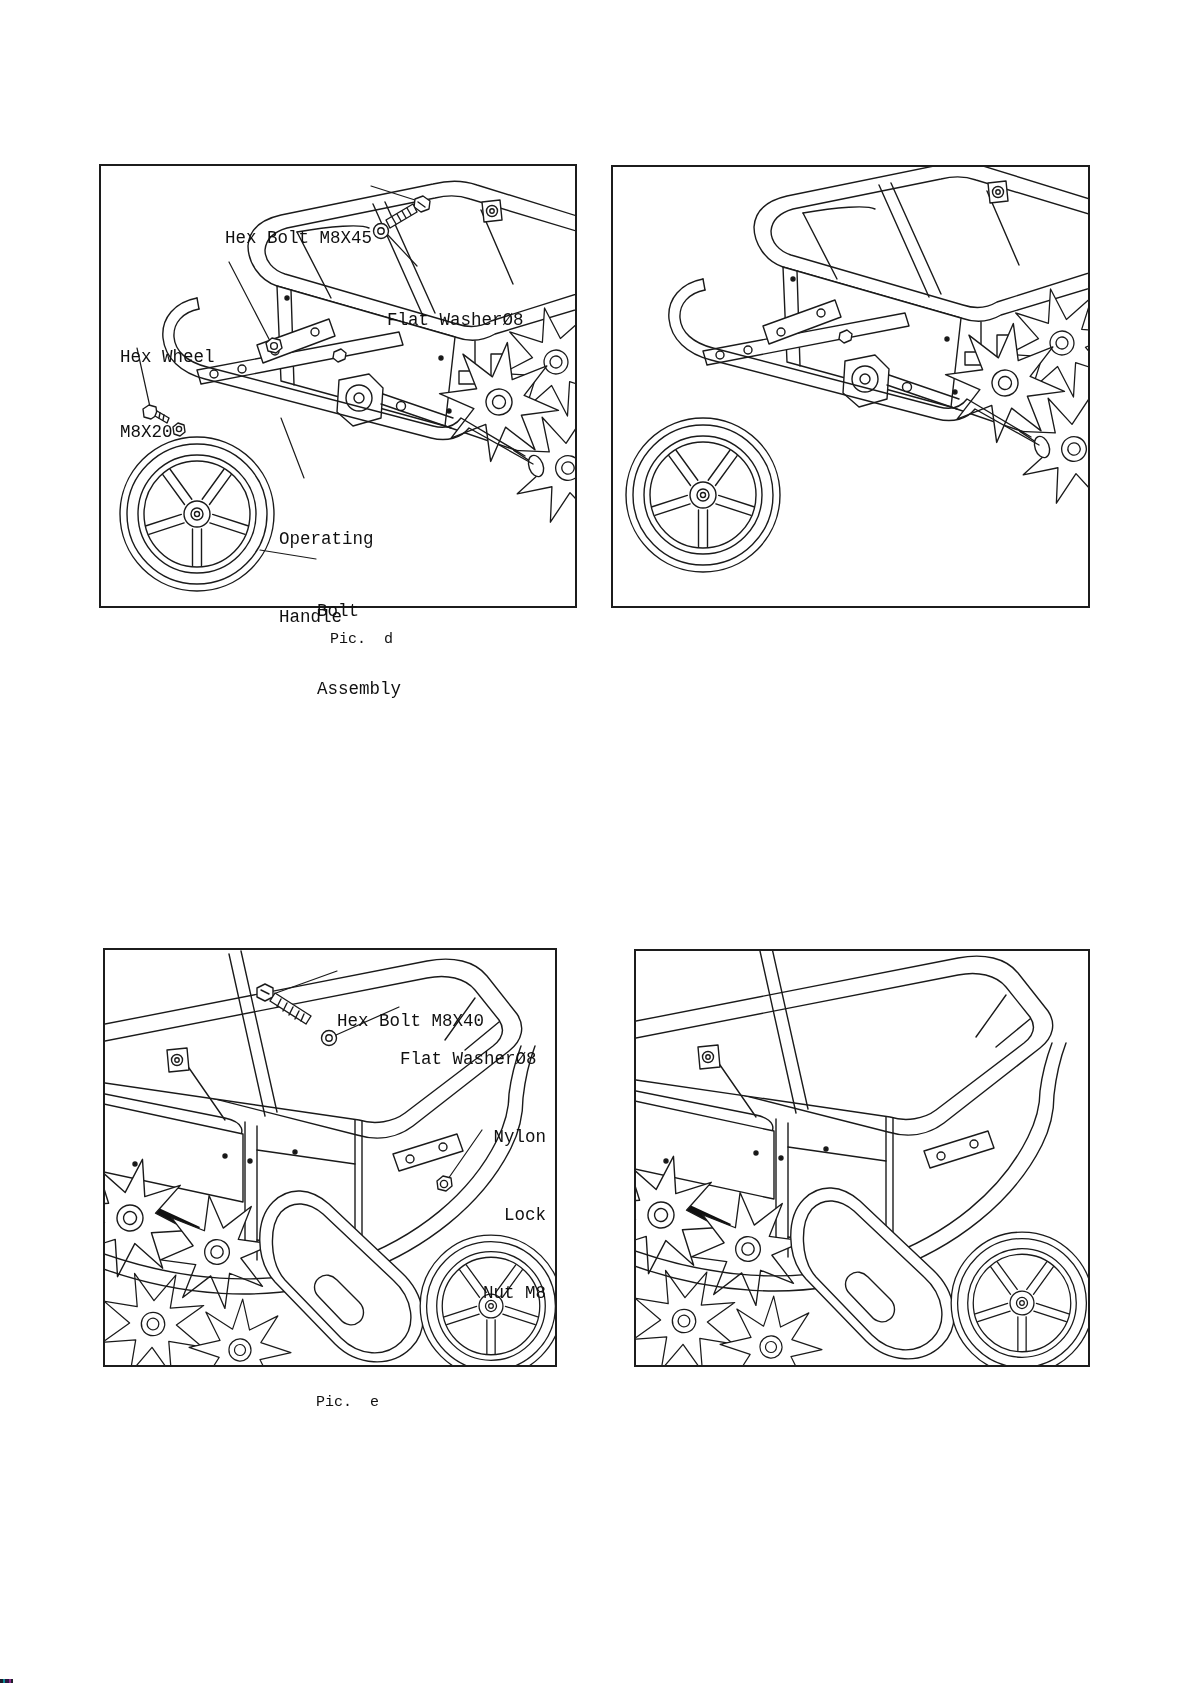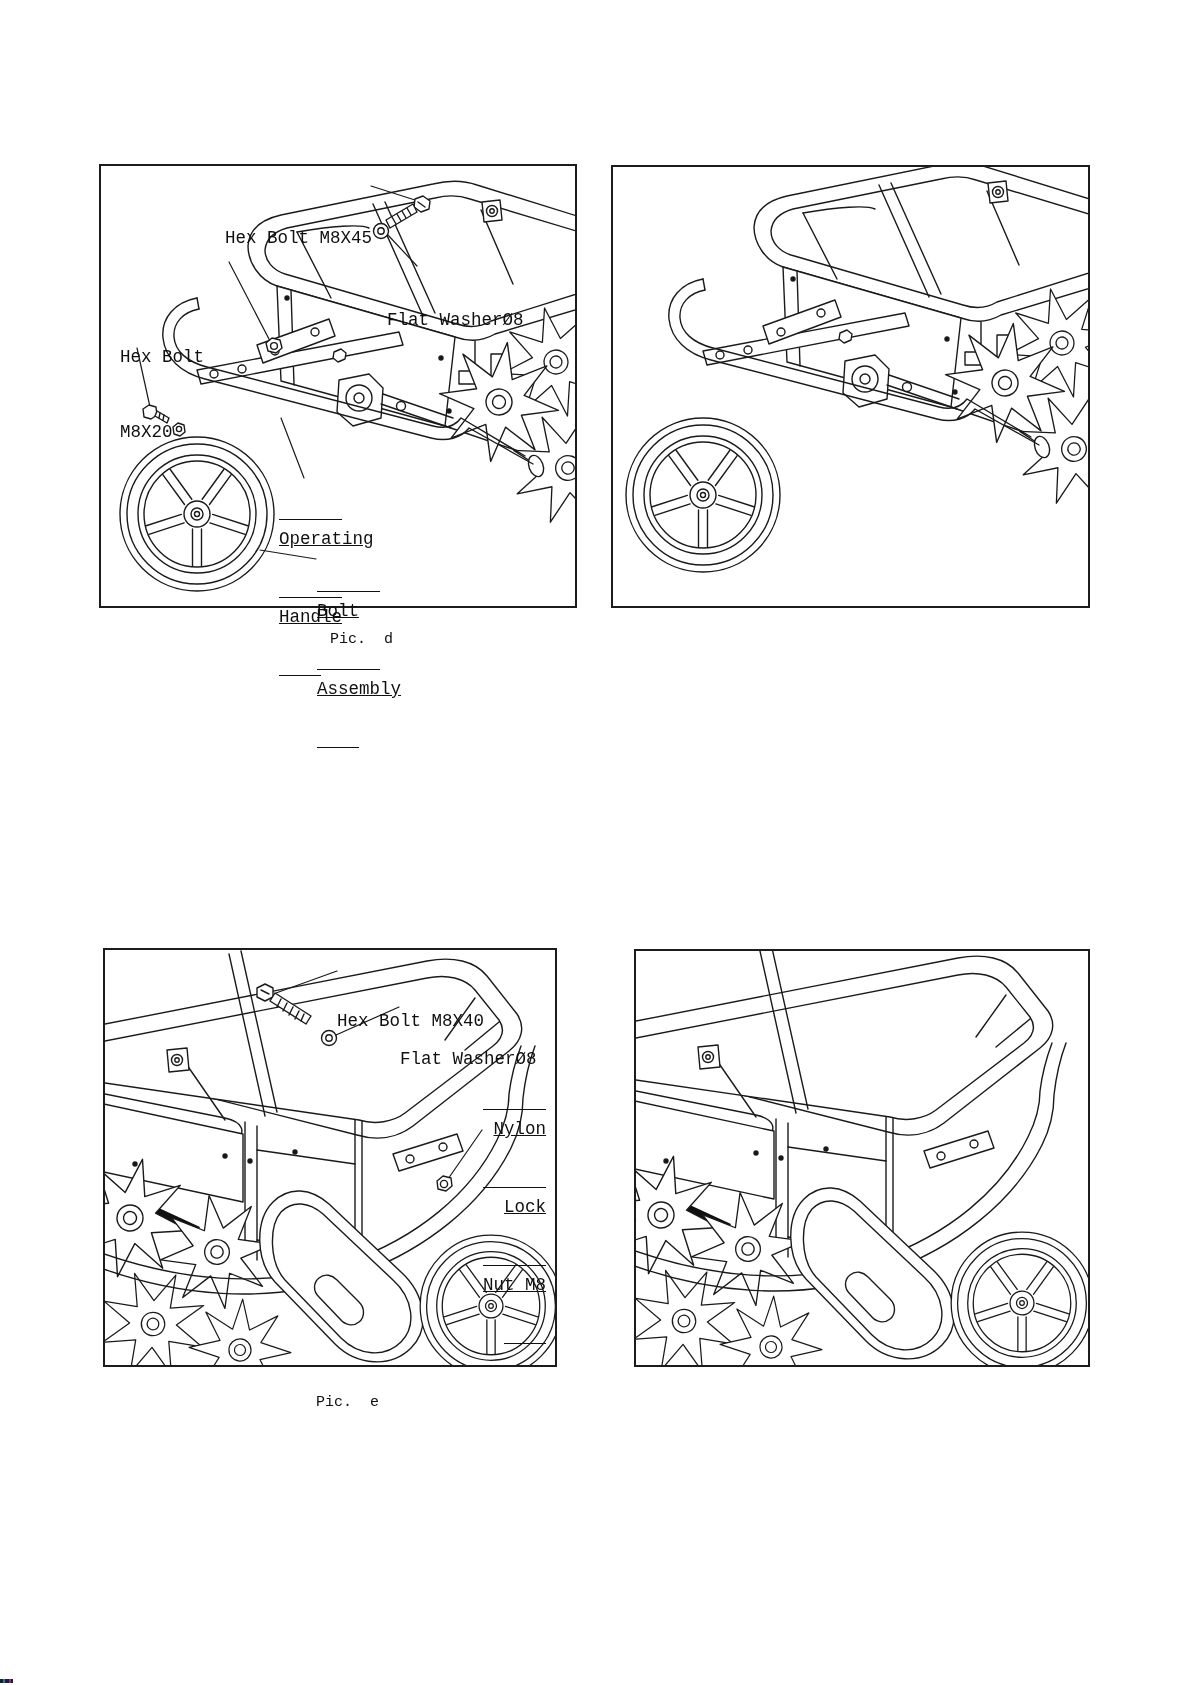--- a/index.html
+++ b/index.html
@@ -6,21 +6,21 @@
   html,body { background:#ffffff; }
   body { width:1192px; height:1685px; font-family:"Liberation Mono","DejaVu Sans Mono",monospace; }
   #page { position:relative; width:1192px; height:1685px; background:#fff; overflow:hidden; color:#141414; }
   .panel { position:absolute; border:2px solid #1c1c1c; background:#fff; }
   #panel-tl { left:99px;  top:164px; width:478px; height:444px; }
   #panel-tr { left:611px; top:165px; width:479px; height:443px; }
   #panel-bl { left:103px; top:948px; width:454px; height:419px;text-align:right; }
   #panel-br { left:634px; top:949px; width:456px; height:418px; }
   .art { position:absolute; left:0; top:0; width:100%; height:100%; display:block; }
   .lbl { position:absolute; font-size:17.5px; line-height:25px; white-space:pre; z-index:5; color:#101010; }
-  .lbl.lh26 { line-height:26px;text-decoration:underline; }
+  .lbl.lh26 { line-height:26px; }
   .caption { position:absolute; font-size:15px; white-space:pre; color:#101010; z-index:5; }
   #caption-d { left:330px; top:631px; }
   #caption-e { left:316px; top:1394px; }
   #scan-artifact { position:absolute; left:0; top:1679px; width:13px; height:4px;
      background:linear-gradient(90deg,#1b1b2a 0 3px,#0b8d96 3px 5px,#2a1640 5px 9px,#8d2a8d 9px 11px,#20202c 11px 13px); }
 </style>
 </head>
 <body>
 
 <div id="page">
@@ -201,21 +201,21 @@
     <svg class="art" viewBox="0 0 474 440">
       <g stroke="#1a1a1a" stroke-width="1.4" fill="none" stroke-linejoin="round" stroke-linecap="round">
         <use href="#machine-top"></use>
         <use href="#hw-top"></use>
       </g>
     </svg>
     <div class="lbl" style="left:124px;top:10px">
       <div>Hex Bolt M8X45</div>
     </div>
     <div class="lbl" style="left:19px;top:129px">
-      <div>Hex Bolt</div>
+      <div>Hex Wheel</div>
       <div>M8X20</div>
     </div>
     <div class="lbl" style="left:286px;top:92px">
       <div>Flat WasherØ8</div>
     </div>
     <div class="lbl lh26" style="left:178px;top:308px">
       <div>Operating</div>
       <div>Handle</div>
     </div>
     <div class="lbl lh26" style="left:216px;top:380px">
@@ -240,21 +240,21 @@
         <use href="#machine-bottom"></use>
         <use href="#hw-bottom"></use>
       </g>
     </svg>
     <div class="lbl" style="left:232px;top:9px">
       <div>Hex Bolt M8X40</div>
     </div>
     <div class="lbl" style="left:295px;top:47px">
       <div>Flat WasherØ8</div>
     </div>
-    <div class="lbl lh26" style="left:378px;top:114px">
+    <div class="lbl lh26" style="left:378px;top:122px">
       <div>Nylon</div>
       <div>Lock</div>
       <div>Nut M8</div>
     </div>
   </div>
 
   <div class="panel" id="panel-br">
     <svg class="art" viewBox="0 0 452 414">
       <g stroke="#1a1a1a" stroke-width="1.4" fill="none" stroke-linejoin="round" stroke-linecap="round" transform="translate(0,-4)">
         <use href="#machine-bottom"></use>

